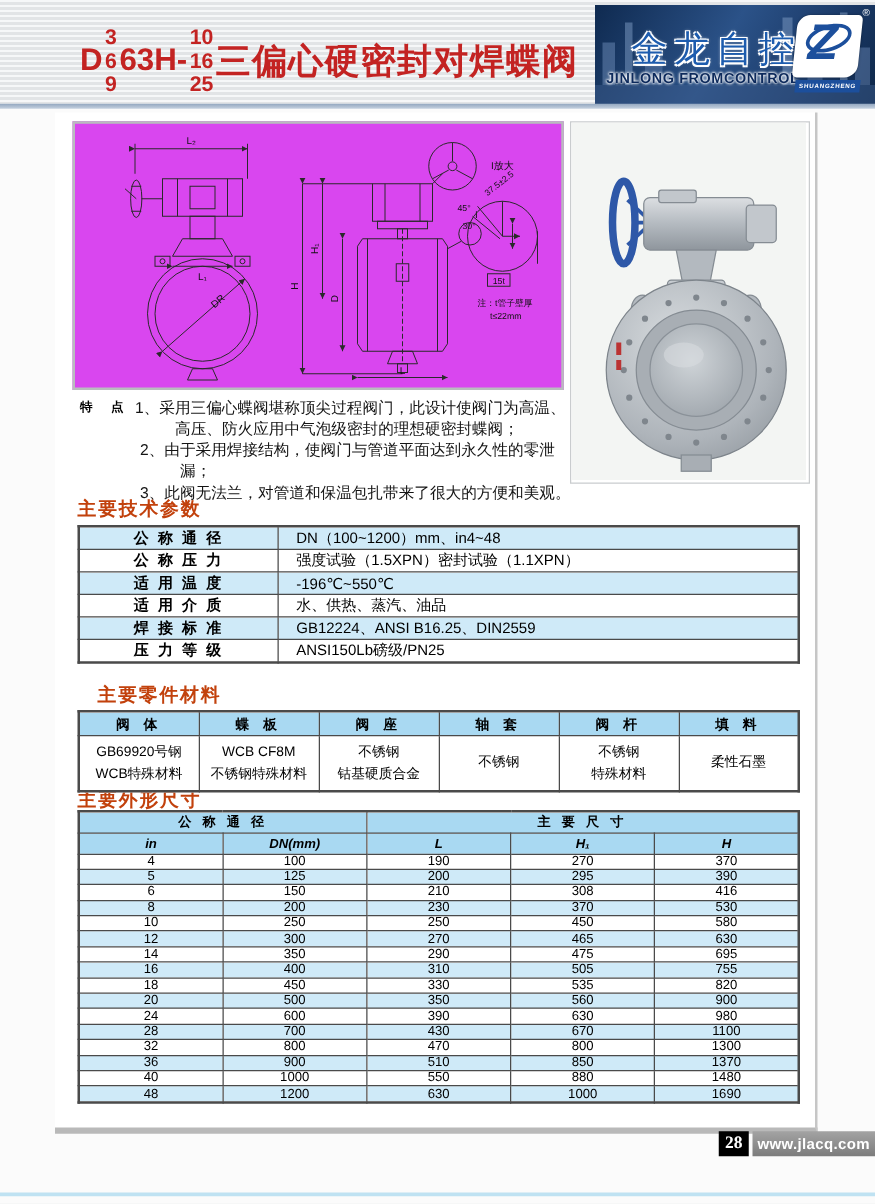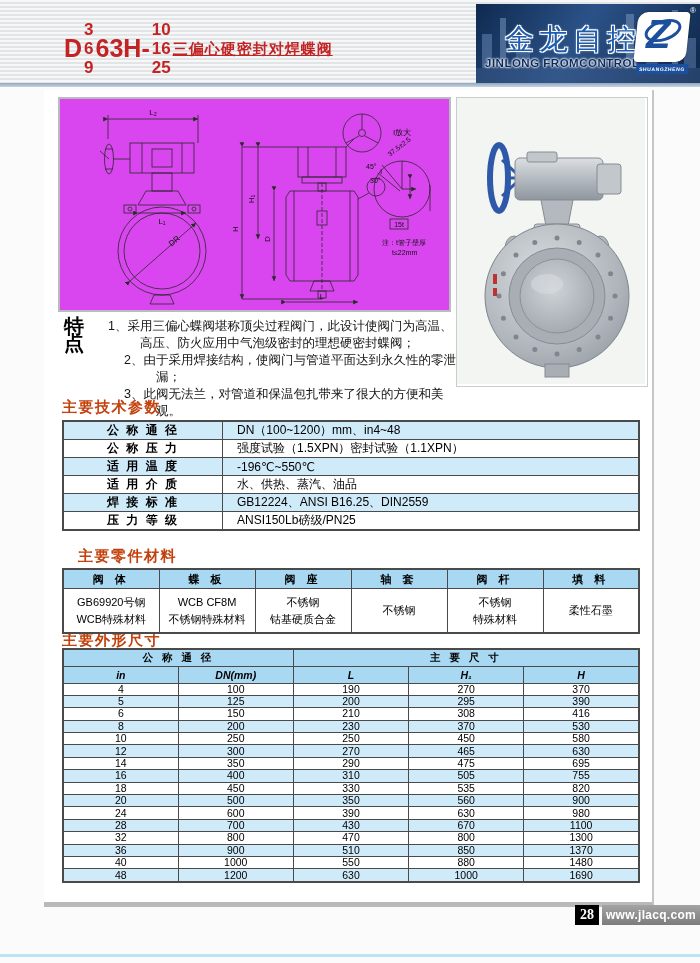--- a/index.html
+++ b/index.html
@@ -8,21 +8,21 @@
 
   
   .header{position:absolute;left:0;top:0;width:700px;height:83px;
     background:repeating-linear-gradient(180deg,#f6f7f8 0 2px,#e2e4e6 2px 4px);}
   .header-rule{position:absolute;left:0;top:83px;width:700px;height:4px;
     background:linear-gradient(180deg,#93a7c0,#c6d2e0);}
   .title-block{position:absolute;left:64px;top:20px;display:flex;align-items:center;
     color:#c32322;font-weight:bold;white-space:nowrap;}
   .t-main{font-size:25px;line-height:1;}
   .t-stack{display:flex;flex-direction:column;font-size:17px;line-height:19px;text-align:center;margin:0 2px;}
-  .t-suffix{font-size:15px;line-height:1;letter-spacing:1px;text-decoration:underline;}
+  .t-suffix{font-size:28px;line-height:1;letter-spacing:1px;}
 
   .logo-photo{position:absolute;right:0;top:4px;width:224px;height:80px;overflow:hidden;
     background:linear-gradient(120deg,#0f2a50 0%,#2b5288 45%,#1b3a68 75%,#0e2748 100%);}
   .plant{position:absolute;inset:0;opacity:.5;}
   .logo-cn{position:absolute;left:9px;top:16px;font-size:29px;font-weight:normal;color:#1d5cae;letter-spacing:5px;
     text-shadow:-1px -1px 0 #fff,1px -1px 0 #fff,-1px 1px 0 #fff,1px 1px 0 #fff,0 0 3px #fff;margin-left:20px;}
   .logo-en{position:absolute;left:9px;top:53px;font-size:11.5px;font-weight:bold;color:#0d2a5c;letter-spacing:.5px;
     text-shadow:0 0 2px #fff,0 0 2px #fff,0 0 3px #fff;}
   .zmark{position:absolute;right:8px;top:6px;width:56px;height:66px;}
   .zbox{position:absolute;left:0;top:2px;width:52px;height:50px;background:#fff;border-radius:10px 4px 10px 4px;
@@ -39,24 +39,24 @@
     border-right:2px solid #c6c6c6;border-bottom:5px solid #b9b9b9;}
 
   .draw-box{position:absolute;left:58px;top:97px;width:389px;height:211px;background:#d946ef;
     border:2px solid #b9bcbe;}
   .photo-box{position:absolute;left:456px;top:97px;width:190px;height:288px;background:#fff;
     border:1px solid #c9ccce;}
 
   
   .features{position:absolute;left:64px;top:318px;width:396px;font-size:12.5px;color:#141414;line-height:17px;}
   .features-row{display:flex;}
-  .feat-label{flex:0 0 44px;font-size:20px;font-weight:bold;letter-spacing:6px;color:#000;}
+  .feat-label{flex:0 0 44px;font-size:10px;font-weight:bold;letter-spacing:6px;color:#000;}
   .feat-items{flex:1;}
   .feat-item{padding-left:32px;text-indent:-32px;}
-  .feat-item.shift{margin-left:16px;}
+  .feat-item.shift{margin-left:4px;}
 
   
   .sec-h{position:absolute;left:62px;font-size:15px;font-weight:bold;color:#c2410c;letter-spacing:1.5px;}
   #sec-tech{top:398px;} #sec-mat{top:547px;margin-left:16px;} #sec-dim{top:631px;}
 
   table{border-collapse:collapse;table-layout:fixed;background:#fff;}
   th,td{border:1px solid #4a4a4a;overflow:hidden;white-space:nowrap;}
 
   .tbl-tech{position:absolute;left:62px;top:420px;width:578px;font-size:12px;border:2px solid #4a4a4a;}
   .tbl-tech td{height:14.8px;padding:0 6px;}

